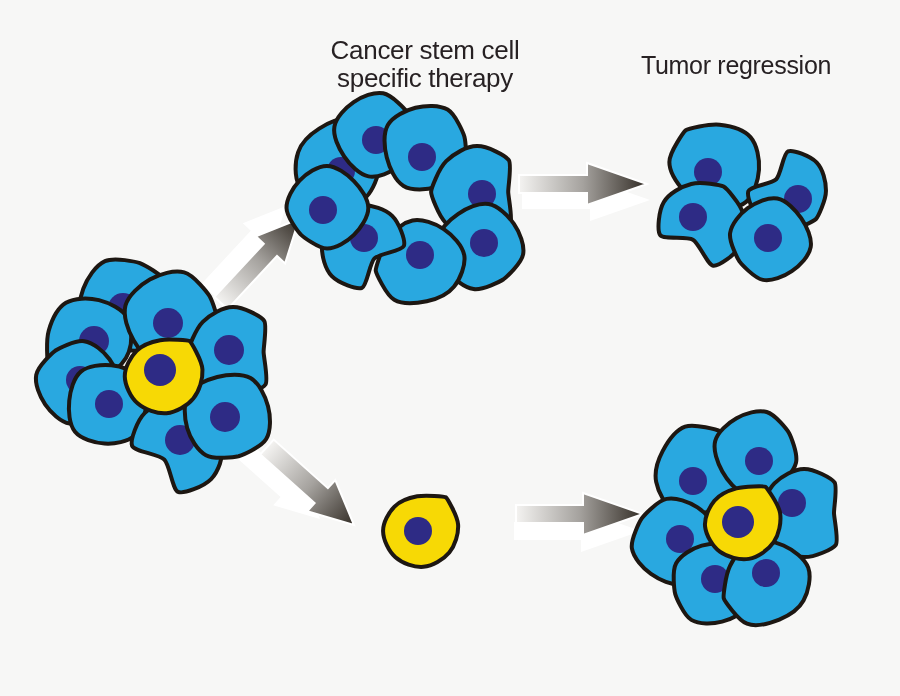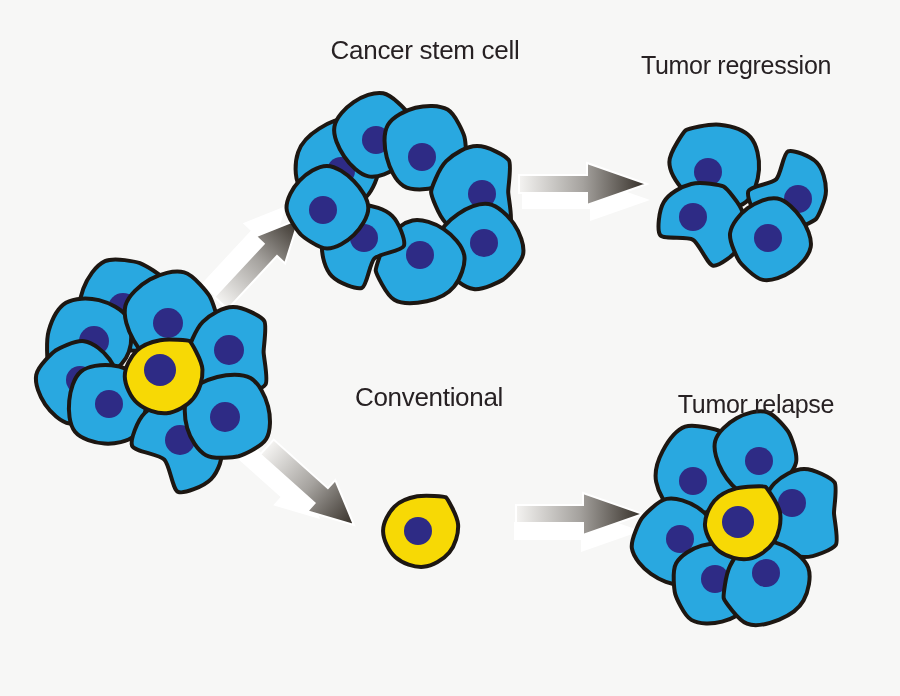--- a/index.html
+++ b/index.html
@@ -178,22 +178,21 @@
         <circle cx="766" cy="573" r="14" fill="#2e2b85"></circle>
         <g transform="translate(742 520) rotate(-10) scale(0.86)">
           <path d="M45.0,0.0C44.7,10.9,39.3,24.2,31.8,31.8C24.3,39.5,10.6,45.9,0.0,45.9C-10.6,45.9,-24.5,39.5,-31.8,31.8C-39.1,24.2,-44.3,9.9,-43.6,0.0C-43.0,-9.9,-35.0,-21.5,-27.7,-27.7C-20.4,-33.9,-10.2,-36.4,-0.0,-37.4C10.2,-38.3,32.3,-34.3,33.4,-33.4C34.5,-32.5,45.3,-10.9,45.0,0.0Z" fill="#f7d905" stroke="#1d1712" stroke-width="4.65" stroke-linejoin="round"></path>
         </g>
         <circle cx="738" cy="522" r="16" fill="#2e2b85"></circle>
       </g>
     </svg>
 
   <div class="lbl lbl-csc">
     <div>Cancer stem cell</div>
+    <div>specific therapy</div>
   </div>
 
   <div class="lbl lbl-reg">Tumor regression</div>
 
   <div class="lbl lbl-conv">
-    <div>Conventional</div>
   </div>
 
-  <div class="lbl lbl-rel">Tumor relapse</div>
 </div>
 
 </body></html>

